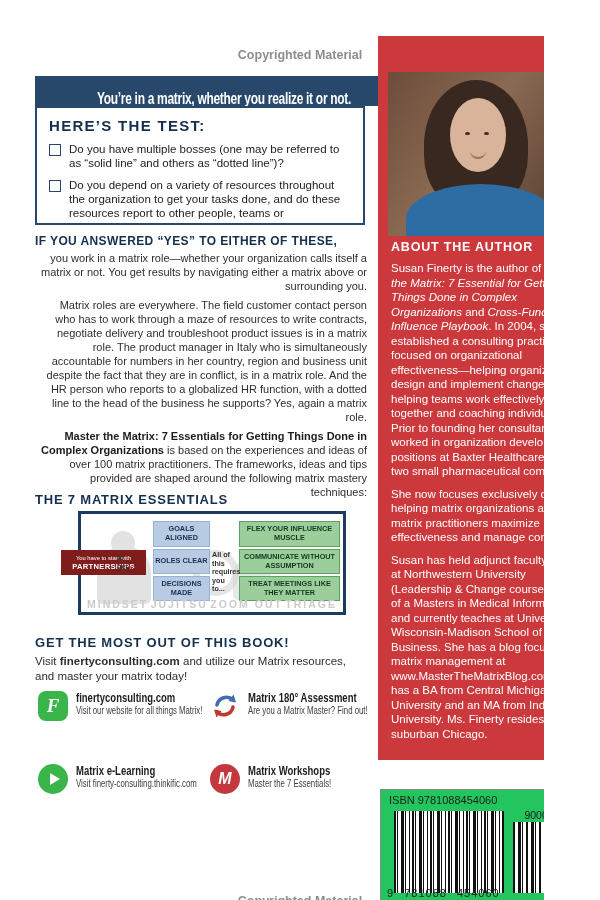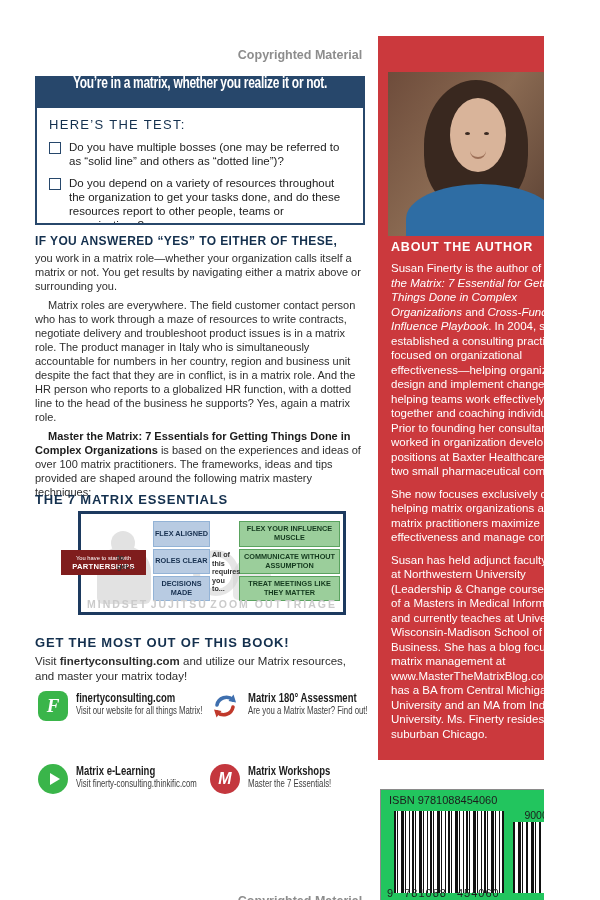--- a/index.html
+++ b/index.html
@@ -5,34 +5,34 @@
   html,body{margin:0;padding:0;background:#fff;}
   .page{position:relative;width:544px;height:900px;background:#ffffff;overflow:hidden;
         font-family:"Liberation Sans",sans-serif;margin-top:36px;}
   .copyright{position:absolute;left:0;width:600px;text-align:center;
              color:#8d8d8d;font-weight:bold;font-size:12.5px;}
   .cr-top{top:12px;}
   .cr-bottom{top:858px;}
 
   
   .banner{position:absolute;left:35px;top:40px;width:330px;height:30px;background:#27476b;
-          display:flex;align-items:flex-start;justify-content:center;}
+          display:flex;align-items:flex-end;justify-content:center;padding-left:24px;}
   .banner span{color:#ffffff;font-weight:bold;font-size:12px;letter-spacing:-0.3px;
                white-space:nowrap;transform:scale(1,1.3);}
 
   .test-box{position:absolute;left:35px;top:70px;width:330px;height:119px;box-sizing:border-box;
             border:2px solid #27476b;background:#fff;padding:9px 12px;overflow:hidden;}
-  .test-heading{color:#14304e;font-weight:normal;font-size:13px;letter-spacing:1.3px;}
+  .test-heading{color:#14304e;font-weight:bold;font-size:15px;letter-spacing:1.3px;}
   .test-item{display:flex;margin-top:8px;}
   .cbx{flex:0 0 auto;width:10px;height:10px;border:1.5px solid #27476b;margin:2px 8px 0 0;background:#fff;}
   .test-text{font-size:11.5px;line-height:14px;color:#222;}
 
   .body-sec{position:absolute;left:35px;top:198px;width:332px;}
   .body-heading{color:#14304e;font-weight:bold;font-size:12px;letter-spacing:0.4px;margin-bottom:3px;}
-  .body-p{margin:0 0 5px 0;font-size:11px;line-height:14px;color:#2e2e2e;}
+  .body-p{margin:0 0 5px 0;font-size:11px;line-height:14px;color:#2e2e2e;text-align:right;}
   .indent{text-indent:13px;}
   .body-p b{color:#1c1c1c;}
 
   .section-heading{position:absolute;left:35px;color:#14304e;font-weight:bold;font-size:13px;letter-spacing:0.8px;}
   .sh-ess{top:456px;}
   .sh-gm{top:599px;}
 
   
   .diagram{position:absolute;left:78px;top:475px;width:268px;height:104px;box-sizing:border-box;
            border:3px solid #1d3a5f;background:#fff;}
@@ -150,21 +150,21 @@
   <div class="section-heading sh-ess">THE 7 MATRIX ESSENTIALS</div>
   <div class="diagram">
     <div class="sil-person"></div>
     <div class="sil-ring"></div>
     <div class="sil-blob"></div>
     <div class="start-box">
       <span class="start-l1">You have to start with</span>
       <span class="start-l2">PARTNERSHIPS</span>
     </div>
     <div class="to-get">to get...</div>
-    <div class="mini-box blue row1">FLEX ALIGNED</div>
+    <div class="mini-box blue row1">GOALS ALIGNED</div>
     <div class="mini-box blue row2">ROLES CLEAR</div>
     <div class="mini-box blue row3">DECISIONS MADE</div>
     <div class="connector">All of this requires you to...</div>
     <div class="mini-box green row2">COMMUNICATE WITHOUT ASSUMPTION</div>
     <div class="mini-box green row1">FLEX YOUR INFLUENCE MUSCLE</div>
     <div class="mini-box green row3">TREAT MEETINGS LIKE THEY MATTER</div>
     <div class="watermarks">
       <span class="wm">MINDSET</span>
       <span class="wm">JUJITSU</span>
       <span class="wm">ZOOM OUT</span>

